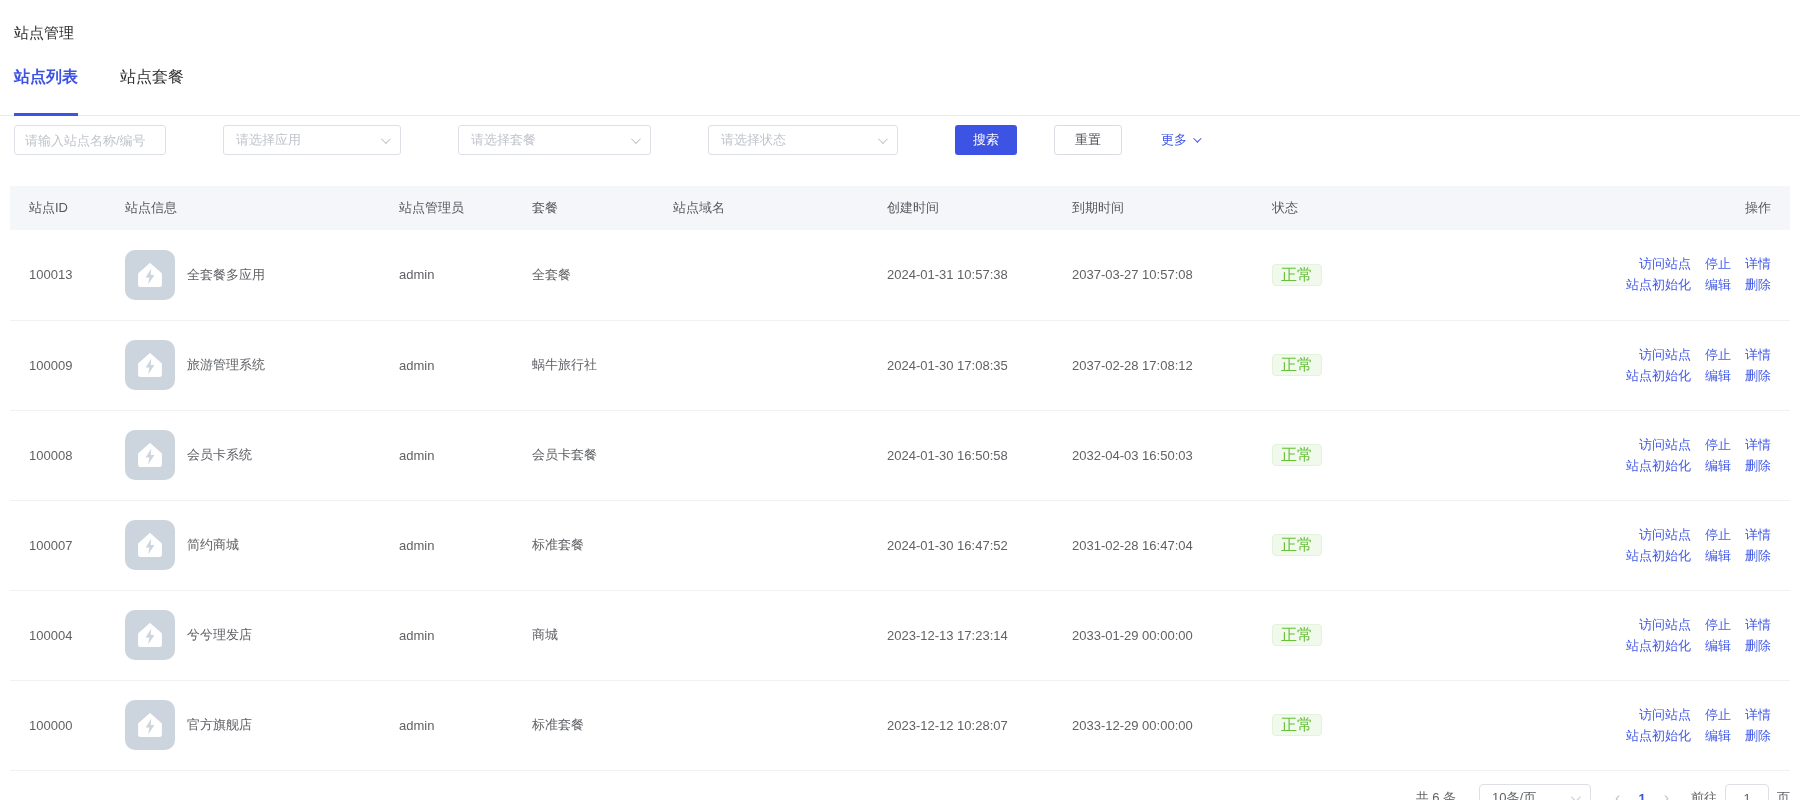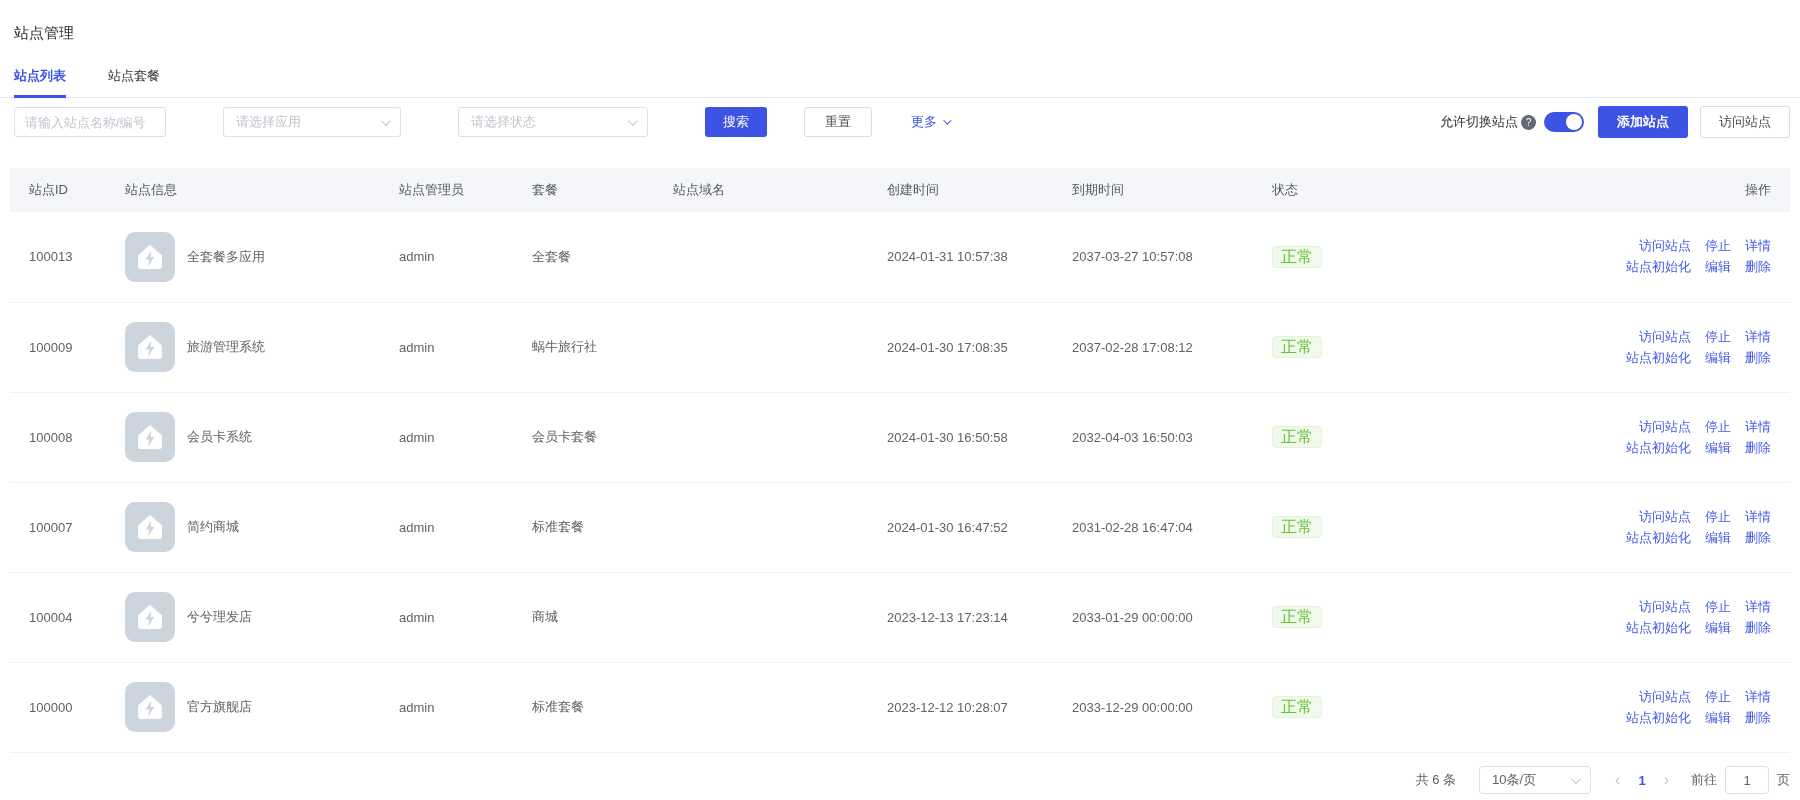--- a/index.html
+++ b/index.html
@@ -4,21 +4,21 @@
 <style>
   * { box-sizing: border-box; margin: 0; padding: 0; }
   html,body { width:1800px; height:800px; background:#fff; overflow:hidden;
     font-family:"Liberation Sans","DejaVu Sans",sans-serif; color:#333; }
 
   .page-title { padding:24px 0 0 14px; font-size:15px; font-weight:500; color:#303133; }
 
   
   .tabs { display:flex; gap:42px; margin-top:24px; padding:0 14px;
     border-bottom:1px solid #e7eaf0; }
-  .tab { font-size:13px; color:#303133; padding-bottom:10px; cursor:pointer;
+  .tab { font-size:16px; color:#303133; padding-bottom:25px; cursor:pointer;
     border-bottom:3px solid transparent; margin-bottom:-1px;font-family:Liberation Serif, serif; }
   .tab.active { color:var(--primary); font-weight:bold; border-bottom-color:var(--primary); }
 
   :root { --primary:#3c53e4; --link:#4259e8; }
 
   
   .filter-row { display:flex; align-items:center; margin:9px 10px 0 14px; height:30px;gap:20px; }
   .f-input, .f-select { height:30px; border:1px solid #dcdfe6; border-radius:3px;
     font-size:13px; background:#fff; }
   .f-input { width:152px; padding:0 10px; color:#606266; margin-right:37px; outline:none; }
@@ -97,40 +97,35 @@
   <div class="tab active">站点列表</div>
   <div class="tab">站点套餐</div>
 </div>
 
 <div class="filter-row">
   <input class="f-input" placeholder="请输入站点名称/编号" style="">
   <div class="f-select w1">
     <span class="ph">请选择应用</span>
     <span class="caret"></span>
   </div>
+  <div class="f-select w2">
+    <span class="ph">请选择套餐</span>
+    <span class="caret"></span>
+  </div>
   <div class="f-select w3">
     <span class="ph">请选择状态</span>
     <span class="caret"></span>
   </div>
   <button class="btn primary search">搜索</button>
   <button class="btn plain reset">重置</button>
   <div class="more-link">
     <span>更多</span>
     <span class="caret blue"></span>
   </div>
 
-  <div class="right-group">
-    <span class="switch-label">允许切换站点</span>
-    <span class="q-icon">?</span>
-    <span class="toggle">
-        <span class="knob"></span>
-      </span>
-    <button class="btn primary lg add">添加站点</button>
-    <button class="btn plain lg visit">访问站点</button>
-  </div>
 </div>
 
 <table>
   <colgroup>
     <col style="width:96px">
       <col style="width:274px">
       <col style="width:133px">
     <col style="width:141px">
       <col style="width:214px">
       <col style="width:185px">

